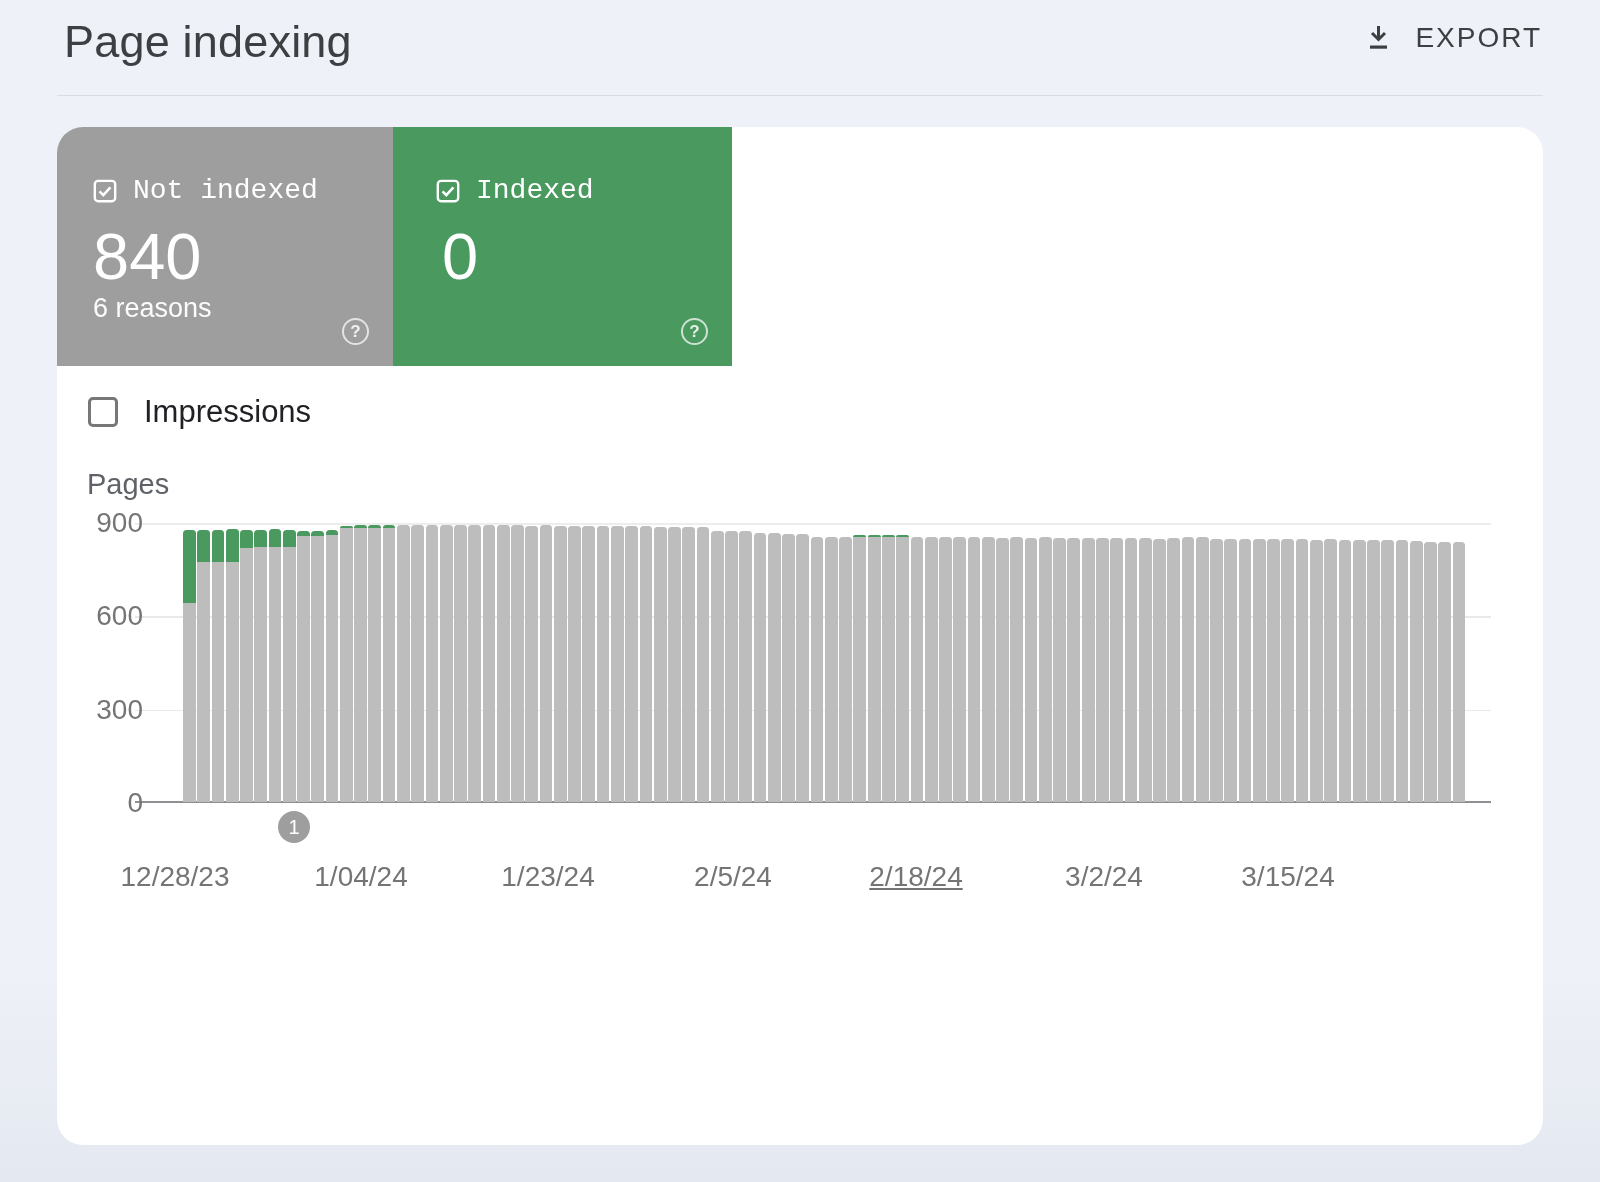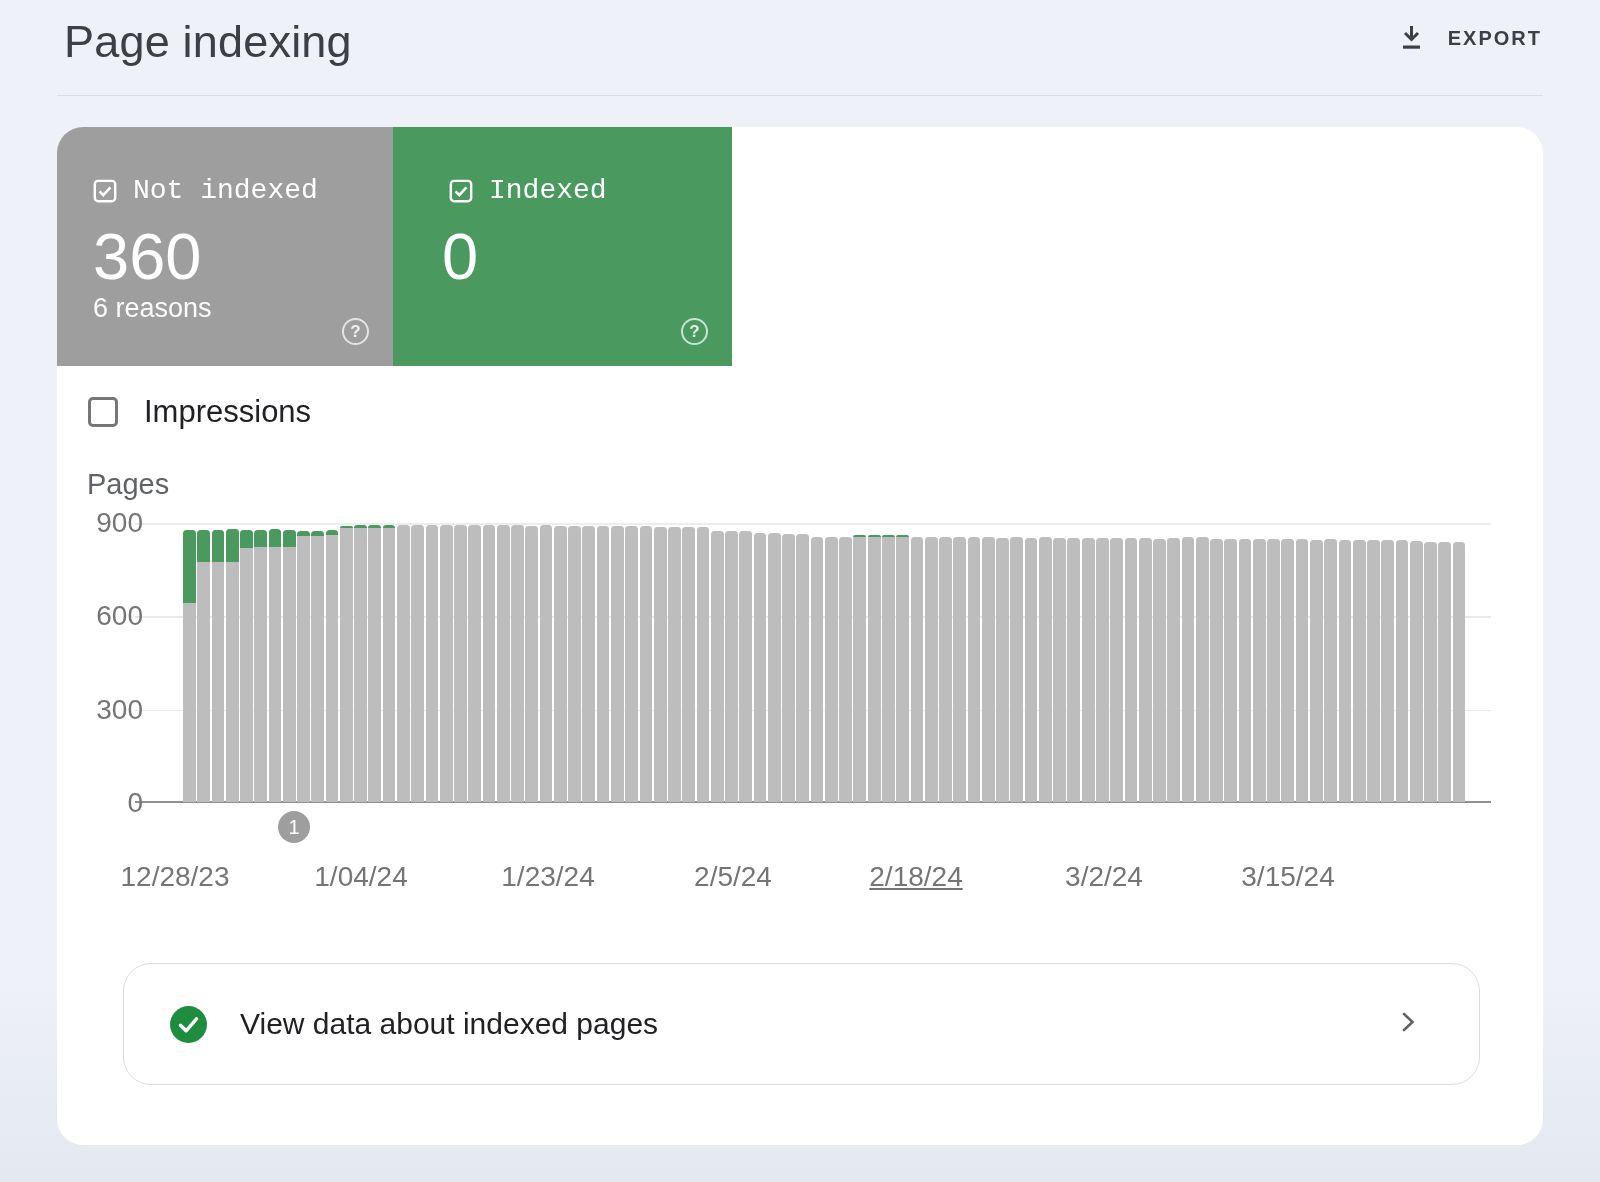--- a/index.html
+++ b/index.html
@@ -12,33 +12,33 @@
   
   .page-title {
     position:absolute; left:64px; top:16px;
     font-size:45px; font-weight:500; color:#3c4043; letter-spacing:0.2px;
   }
   .export-btn {
     position:absolute; right:58px; top:14px; height:48px;
     display:flex; align-items:center; gap:22px; cursor:pointer;
     background:none; border:none; color:#3c4043;
   }
-  .export-btn .label { font-size:20px; font-weight:700; letter-spacing:2px; color:#3c4043; }
+  .export-btn .label { font-size:28px; font-weight:400; letter-spacing:2px; color:#3c4043; }
   .divider { position:absolute; left:57px; right:57px; top:95px; height:1px; background:#dadce0; }
   
   .panel {
     position:absolute; left:57px; top:127px; width:1486px; height:1018px;
     background:#ffffff; border-radius:26px;
   }
   
   .chip { position:absolute; top:0; height:239px; color:#fff; cursor:pointer; }
   .chip.not-indexed { left:0; width:336px; border-radius:26px 0 0 0; }
   .chip.indexed { left:336px; width:339px; }
   .chip-head { position:absolute; left:35px; top:48px; display:flex; align-items:center; gap:15px;font-family:Liberation Mono, monospace; }
-  .chip.indexed .chip-head { left:55px; }
+  .chip.indexed .chip-head { left:42px; }
   .chip-label { font-size:28px; color:#ffffff; }
   .chip-value { position:absolute; left:36px; top:92px; font-size:65px; font-weight:400; color:#fff; }
   .chip.indexed .chip-value { left:49px; }
   .chip-sub { position:absolute; left:36px; top:166px; font-size:27px; color:rgba(255,255,255,0.96); }
   .help-icon {
     position:absolute; right:24px; bottom:21px; width:27px; height:27px;
     border:2.5px solid rgba(255,255,255,0.72); border-radius:50%;
     display:flex; align-items:center; justify-content:center; cursor:pointer;
     color:rgba(255,255,255,0.85); font-size:17px; font-weight:700;
   }
@@ -101,21 +101,21 @@
     <div class="chip not-indexed" style="background: rgb(158, 158, 158);">
       <div class="chip-head">
         <span style="display:flex;">
           <svg width="26" height="26" viewBox="0 0 24 24">
             <rect x="2.6" y="2.6" width="18.8" height="18.8" rx="3" stroke="#fff" stroke-width="2.2" fill="none"></rect>
             <path d="M7 12.4 l3.4 3.4 L17 8.6" stroke="#fff" stroke-width="2.4" fill="none"></path>
           </svg>
         </span>
         <span class="chip-label">Not indexed</span>
       </div>
-      <div class="chip-value">360</div>
+      <div class="chip-value">840</div>
       <div class="chip-sub">6 reasons</div>
       <div class="help-icon"></div>
     </div>
 
     <div class="chip indexed" style="background: rgb(74, 154, 96);">
       <div class="chip-head">
         <span style="display:flex;">
           <svg width="26" height="26" viewBox="0 0 24 24">
             <rect x="2.6" y="2.6" width="18.8" height="18.8" rx="3" stroke="#fff" stroke-width="2.2" fill="none"></rect>
             <path d="M7 12.4 l3.4 3.4 L17 8.6" stroke="#fff" stroke-width="2.4" fill="none"></path>
@@ -443,29 +443,15 @@
           <div class="x-tick" style="left: 226px;">1/04/24</div>
           <div class="x-tick" style="left: 413px;">1/23/24</div>
           <div class="x-tick" style="left: 598px;">2/5/24</div>
           <div class="x-tick" style="left: 781px; text-decoration: underline;">2/18/24</div>
           <div class="x-tick" style="left: 969px;">3/2/24</div>
           <div class="x-tick" style="left: 1153px;">3/15/24</div>
         </div>
       <div class="annotation-badge" id="badge" style="left: 159px;">1</div>
     </div>
 
-    <div class="footer-card">
-      <span class="footer-check">
-        <svg width="37" height="37" viewBox="0 0 37 37">
-          <circle cx="18.5" cy="18.5" r="18.5" fill="#1e8e3e"></circle>
-          <path d="M10.5 19.2 l5.6 5.6 L26.5 12.8" stroke="#fff" stroke-width="3.4" fill="none" stroke-linecap="round" stroke-linejoin="round"></path>
-        </svg>
-      </span>
-      <span class="footer-label">View data about indexed pages</span>
-      <span class="footer-chevron">
-        <svg width="26" height="28" viewBox="0 0 26 28">
-          <path d="M9 6 l8.5 8 L9 22" stroke="#5f6368" stroke-width="2.6" fill="none" stroke-linecap="round"></path>
-        </svg>
-      </span>
-    </div>
 
   </div>
 </div>
 
 </body></html>

